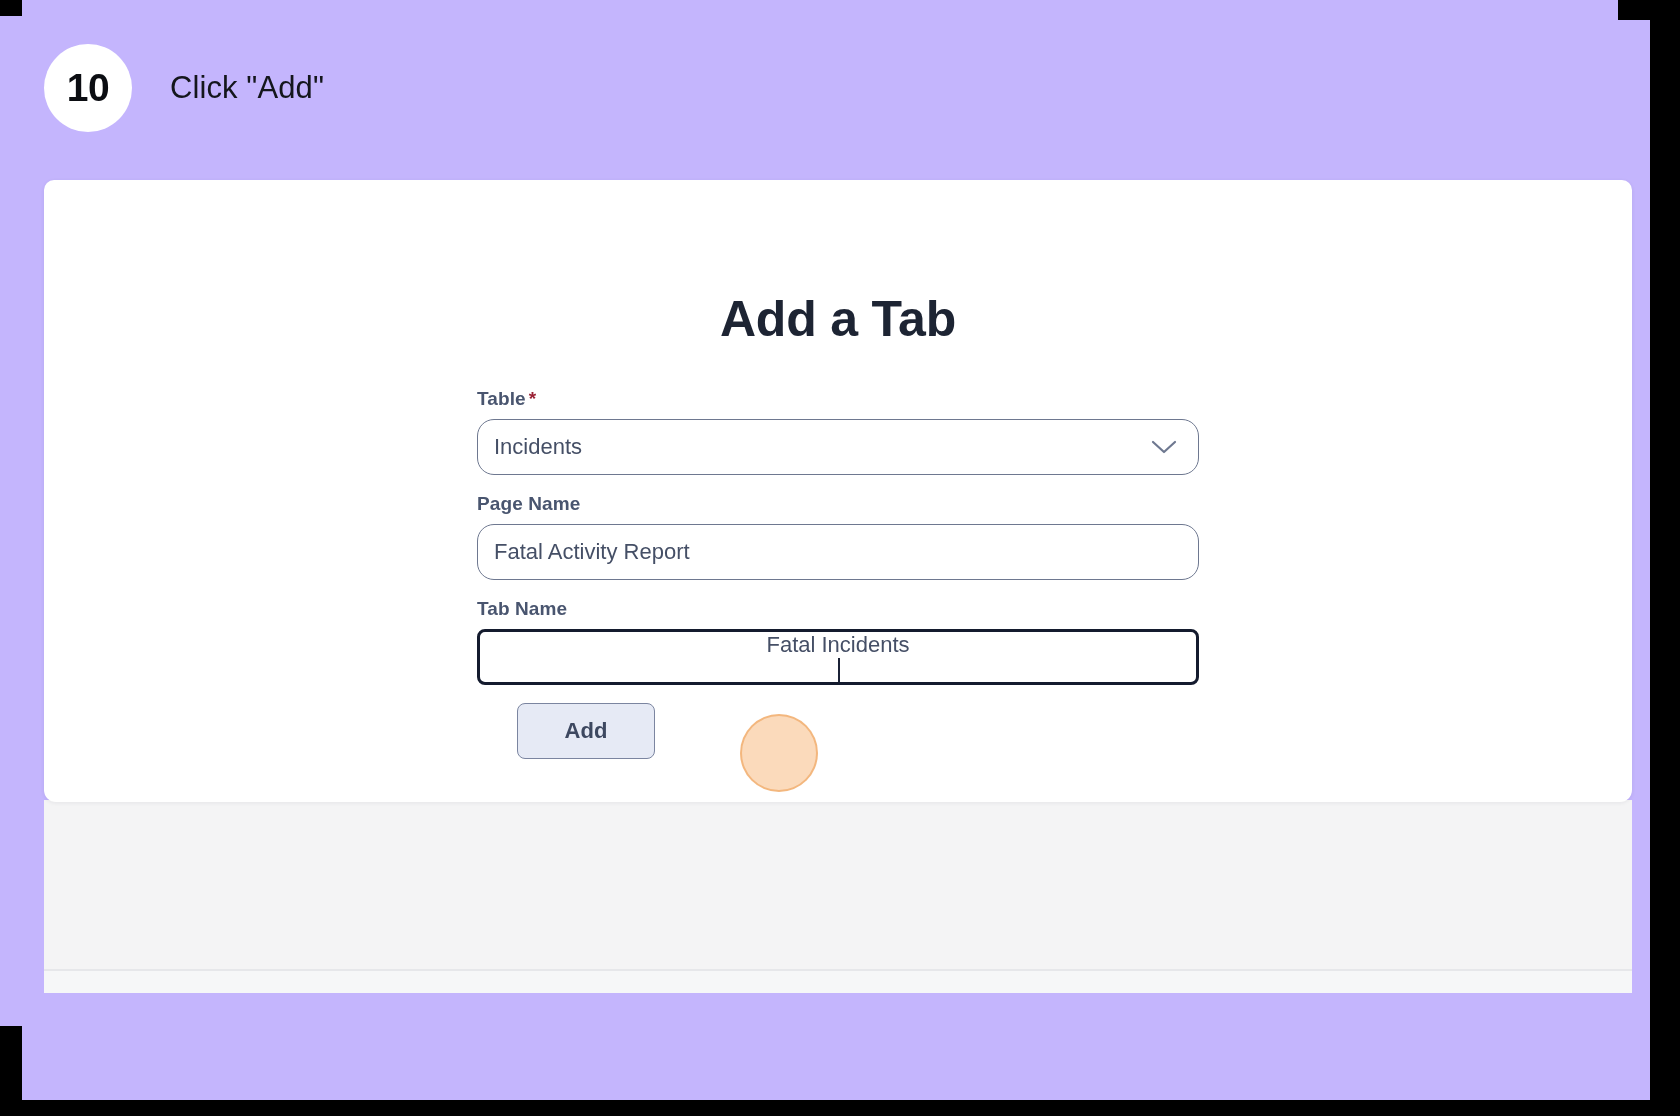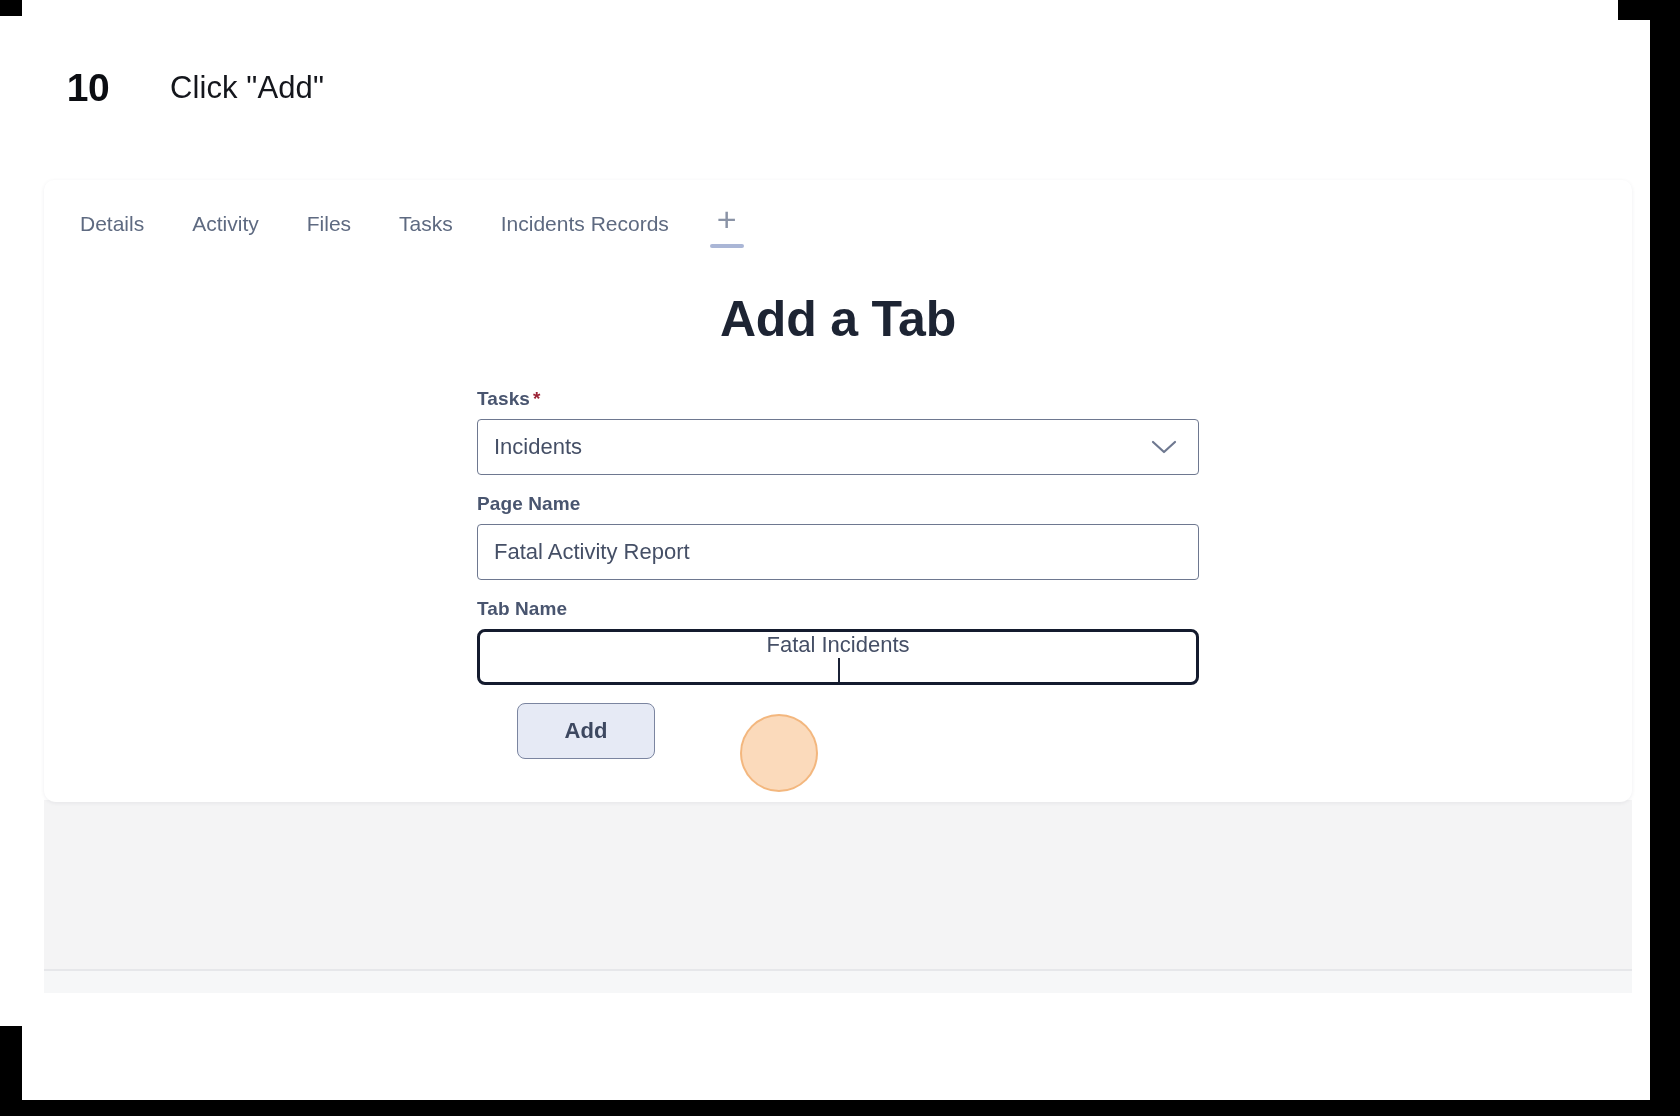--- a/index.html
+++ b/index.html
@@ -16,21 +16,21 @@
     position: relative;
   }
 
   
   #page {
     position: absolute;
     left: 0px;
     top: 0px;
     width: 1650px;
     height: 1100px;
-    background: #ffffff;
+    background: #c4b5fd;
     overflow: hidden;
   }
 
   
   .frame-notch-tl {
     position: absolute;
     left: 0; top: 0;
     width: 22px; height: 16px;
     background: #000;
     z-index: 40;
@@ -206,21 +206,21 @@
     color: #9b2235;
     font-size: 19px;
     margin-left: 3px;
   }
 
   .field-box {
     position: relative;
     width: 100%;
     height: 56px;
     border: 1px solid #6e7890;
-    border-radius: 4px;
+    border-radius: 17px;
     background: #ffffff;
     display: flex;
     align-items: center;
     padding: 0 16px;
     margin-bottom: 18px;
   }
 
   .field-box.focused {
     border: 3px solid #141b2e;
     border-radius: 8px;
@@ -290,49 +290,29 @@
     <div class="step-badge">10</div>
     <div class="step-title">Click "Add"</div>
   </div>
 
   <div class="card-underlay"></div>
   <div class="card-underlay-divider"></div>
   <div class="card-underlay-2"></div>
 
   <div class="card">
 
-    <div class="tabbar">
-      <div class="tab">
-        <span>Details</span>
-      </div>
-      <div class="tab">
-        <span>Activity</span>
-      </div>
-      <div class="tab">
-        <span>Files</span>
-      </div>
-      <div class="tab">
-        <span>Tasks</span>
-      </div>
-      <div class="tab">
-        <span>Incidents Records</span>
-      </div>
-      <div class="tab tab-plus active">
-        <span>+</span>
-      </div>
-    </div>
 
     <div class="form-wrap">
 
       <div class="form-heading">Add a Tab</div>
 
       <div class="form-body">
 
         <div class="field-label">
-          <span>Tasks</span><span class="req-star">*</span>
+          <span>Table</span><span class="req-star">*</span>
         </div>
         <div class="field-box">
           <span class="field-value">Incidents</span>
           <span class="chevron">
             <svg width="28" height="18" viewBox="0 0 28 18">
               <polyline points="3,4 14,14 25,4" fill="none" stroke="#6e7890" stroke-width="2.2" stroke-linecap="round" stroke-linejoin="round"></polyline>
             </svg>
           </span>
         </div>
 

